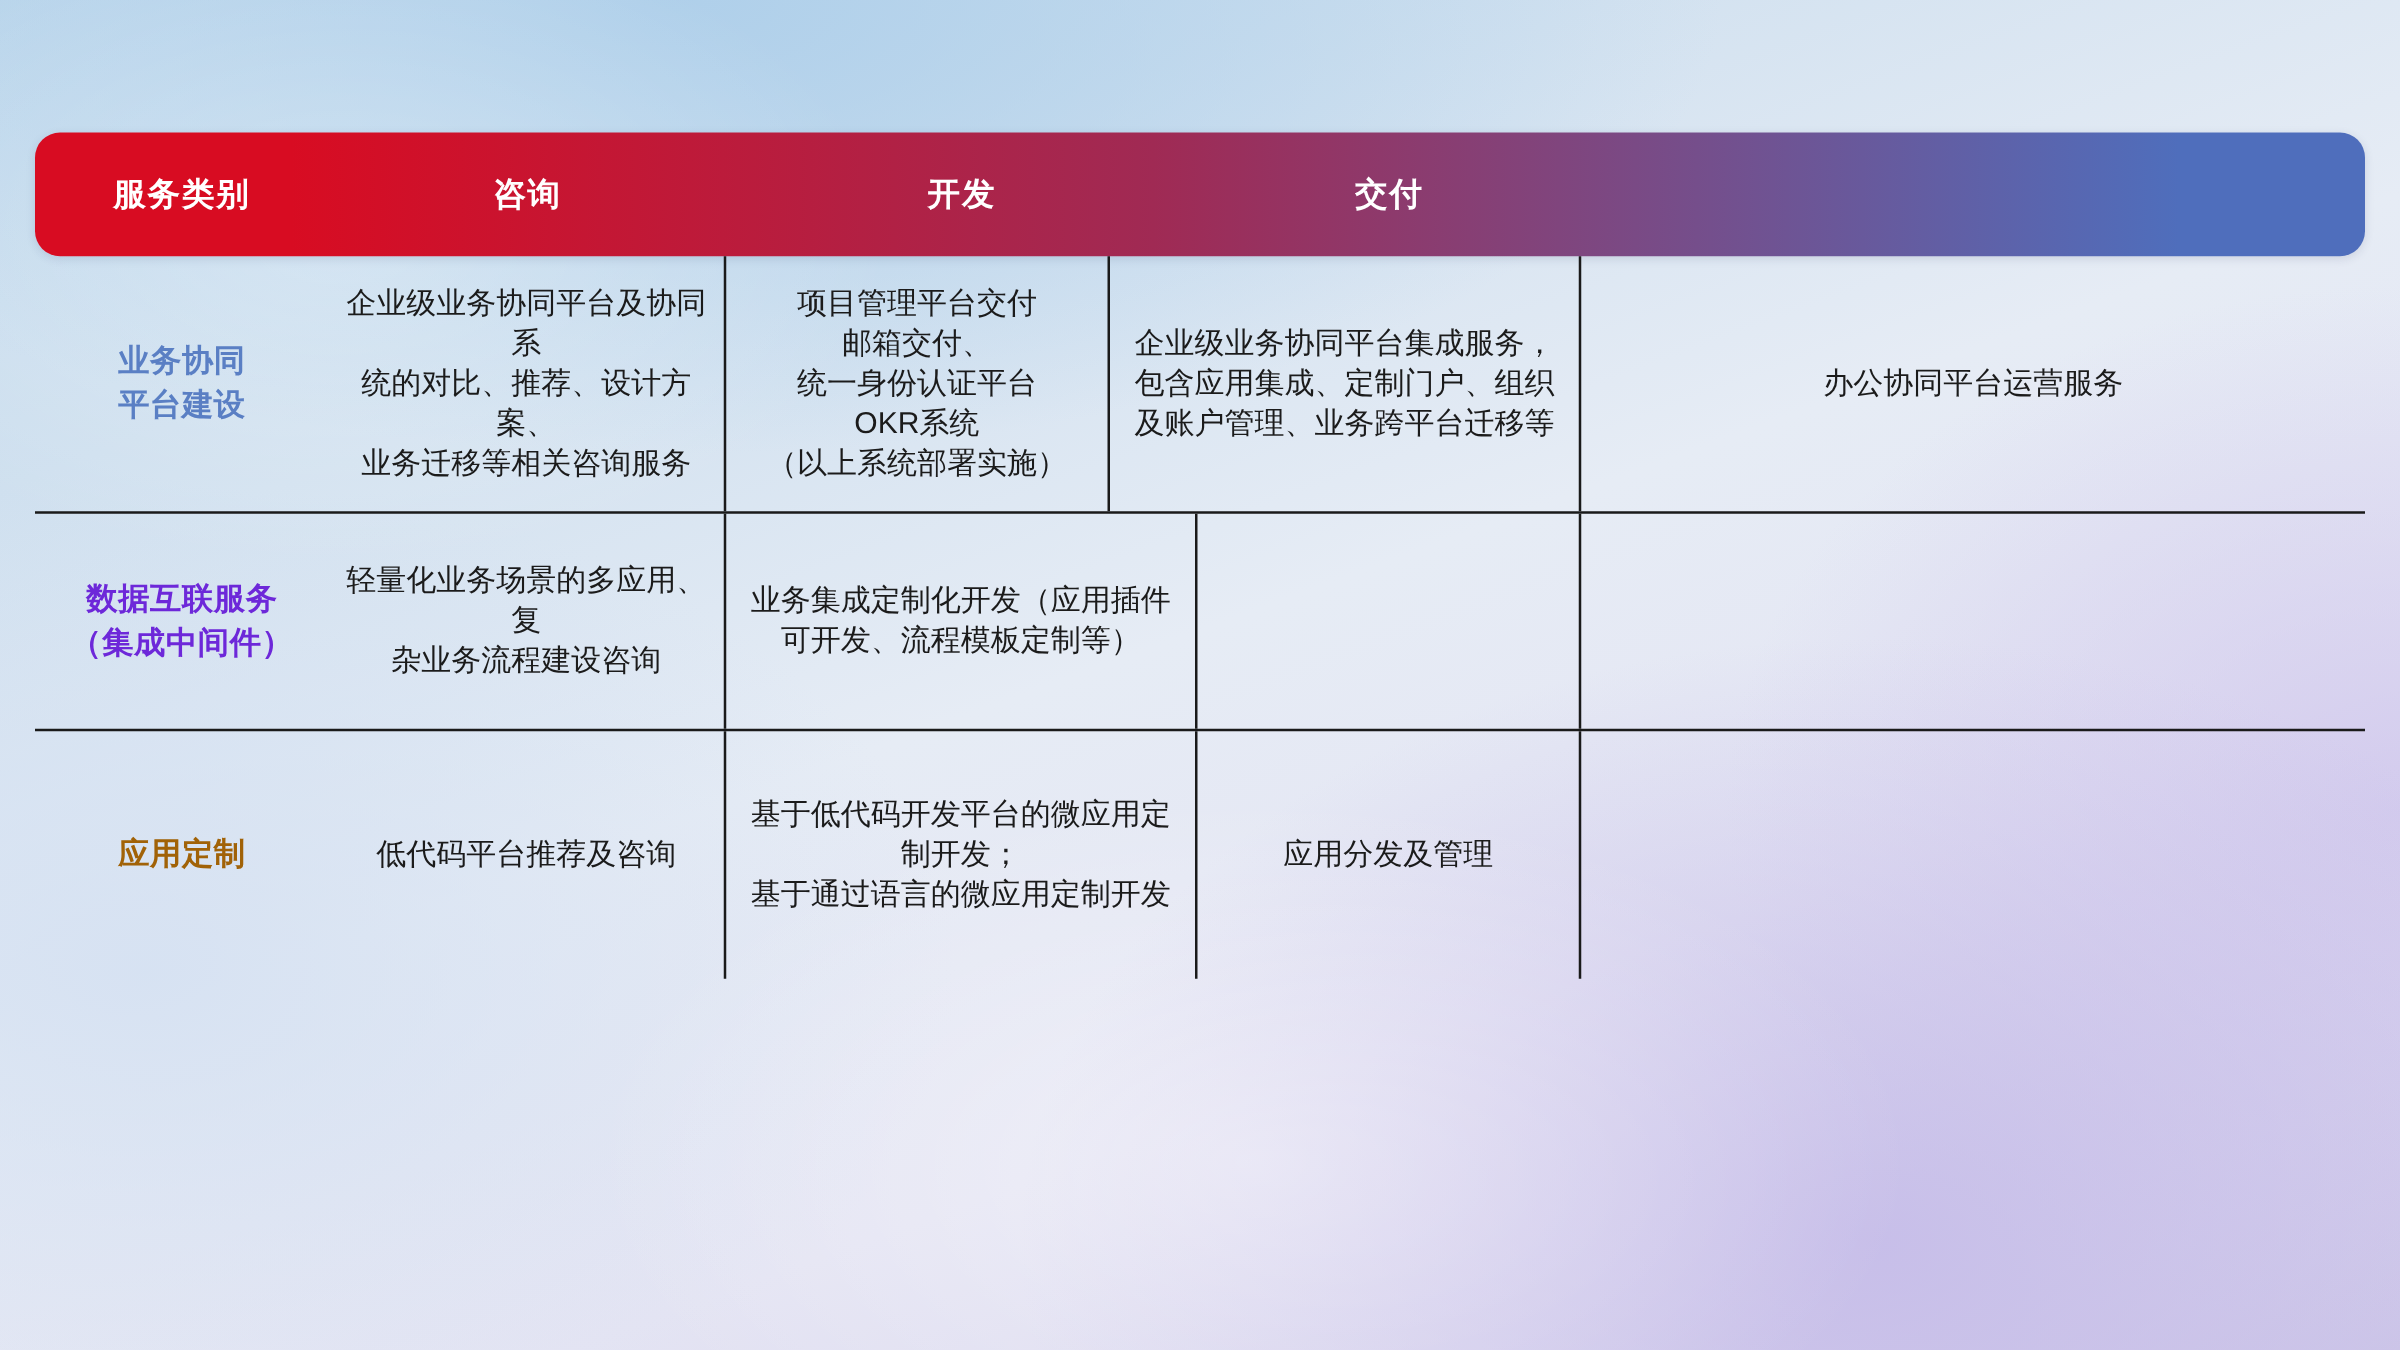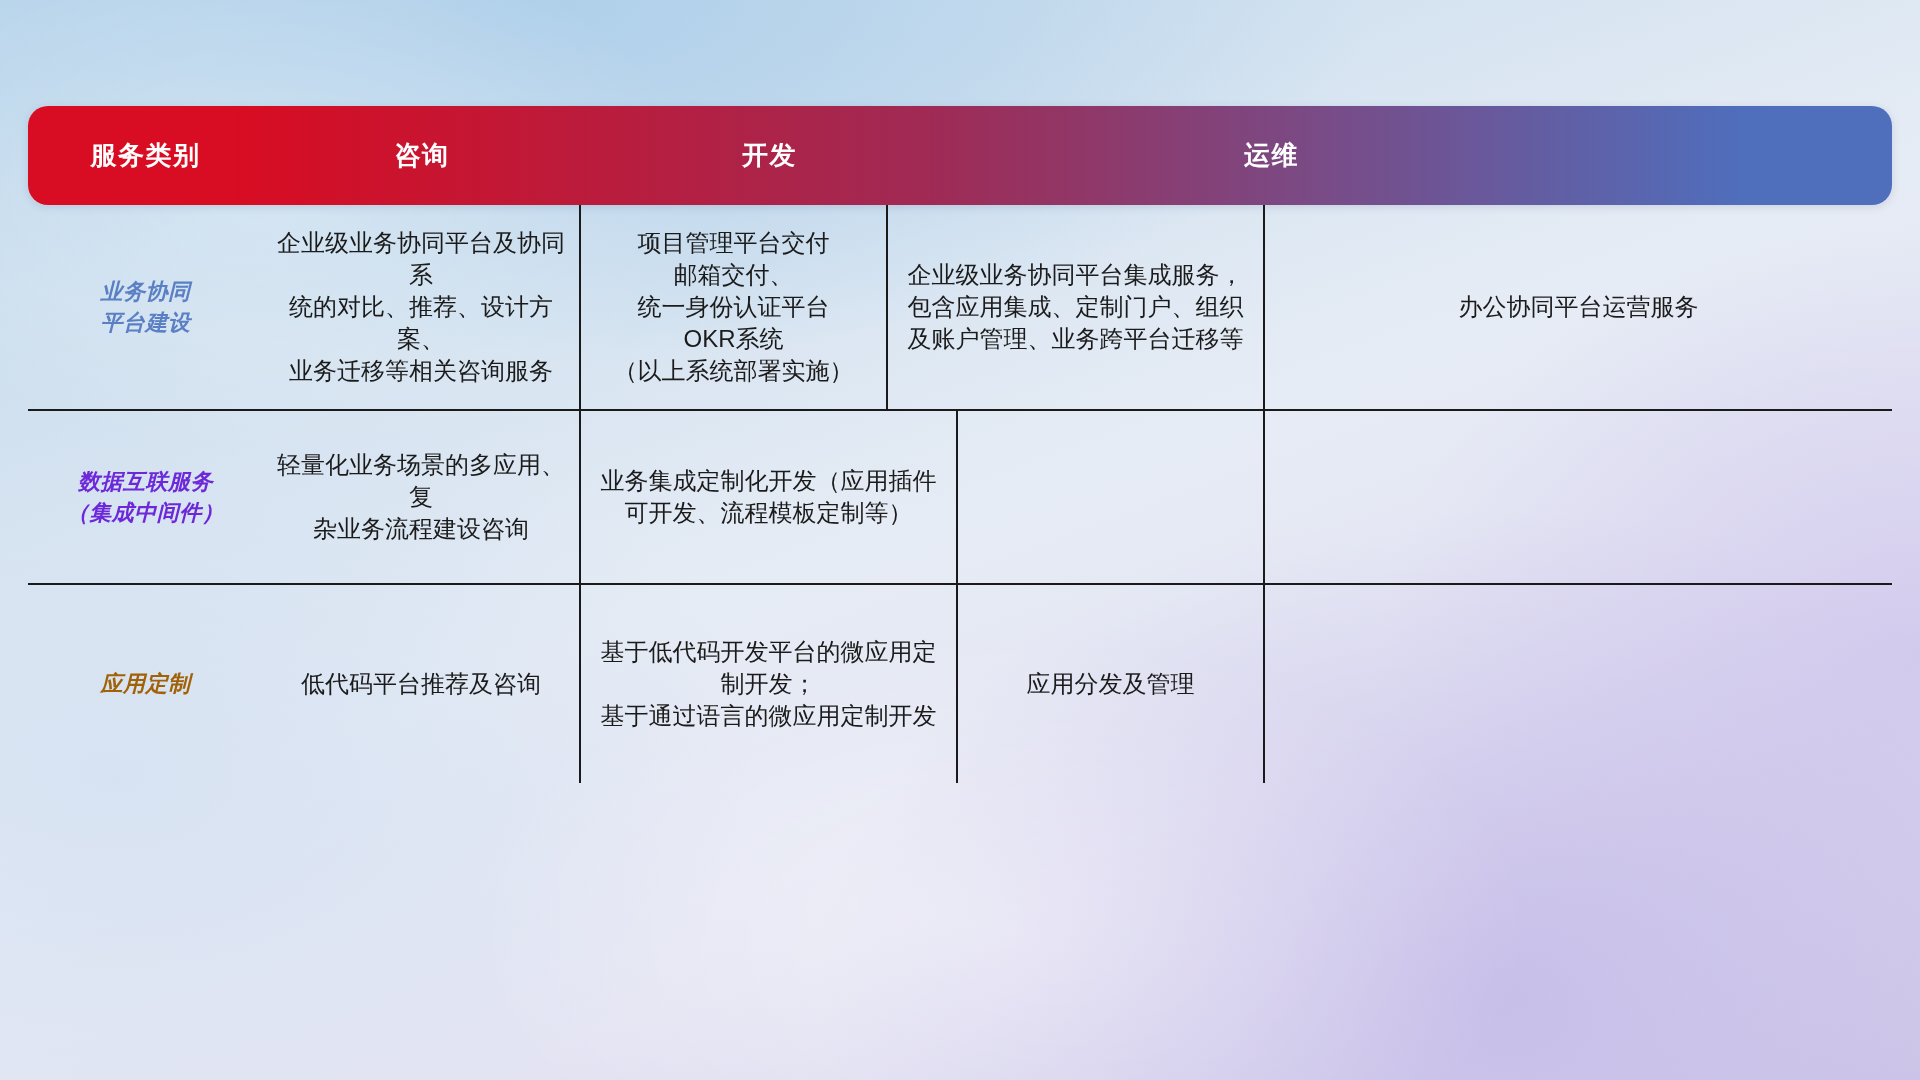--- a/index.html
+++ b/index.html
@@ -88,24 +88,23 @@
     border-right: 2.4px solid #1a1a1a;
     white-space: pre-line;
   }
   .body-cell:last-child {
     border-right: none;
   }
   .cat-cell {
     border-right: none;
     color: #5a7fc4;
     font-weight: bold;
-    font-size: 22px;
+    font-size: 25px;
     letter-spacing: 0.5px;
     line-height: 1.42;
-    font-style: italic;
   }
   
 
   .row-h1 { height: 204px; }
   .row-h2 { height: 172px; }
   .row-h3 { height: 198px; }
 
   .c1 { width: 235px; }
   .c2 { width: 318px; }
   .c3 { width: 377px; }
@@ -123,22 +122,22 @@
   <div class="header-bar" id="header-bar" style="background: linear-gradient(90deg, rgb(216, 12, 34) 0%, rgb(216, 12, 34) 11%, rgb(160, 42, 84) 48%, rgb(79, 110, 188) 92%, rgb(79, 110, 188) 100%);">
     <div class="header-cell c1">
       <span>服务类别</span>
     </div>
     <div class="header-cell c2">
       <span>咨询</span>
     </div>
     <div class="header-cell c3">
       <span>开发</span>
     </div>
-    <div class="header-cell c5">
-      <span>运维</span>
+    <div class="header-cell c4">
+      <span>交付</span>
     </div>
   </div>
 
   <div class="table-body">
 
     <div class="body-row row-h1">
       <div class="body-cell cat-cell c1" style="color: rgb(90, 127, 196);">业务协同
 平台建设</div>
       <div class="body-cell c2">企业级业务协同平台及协同系
 统的对比、推荐、设计方案、

